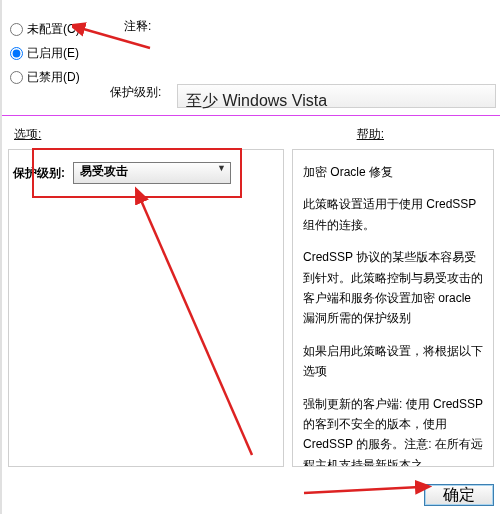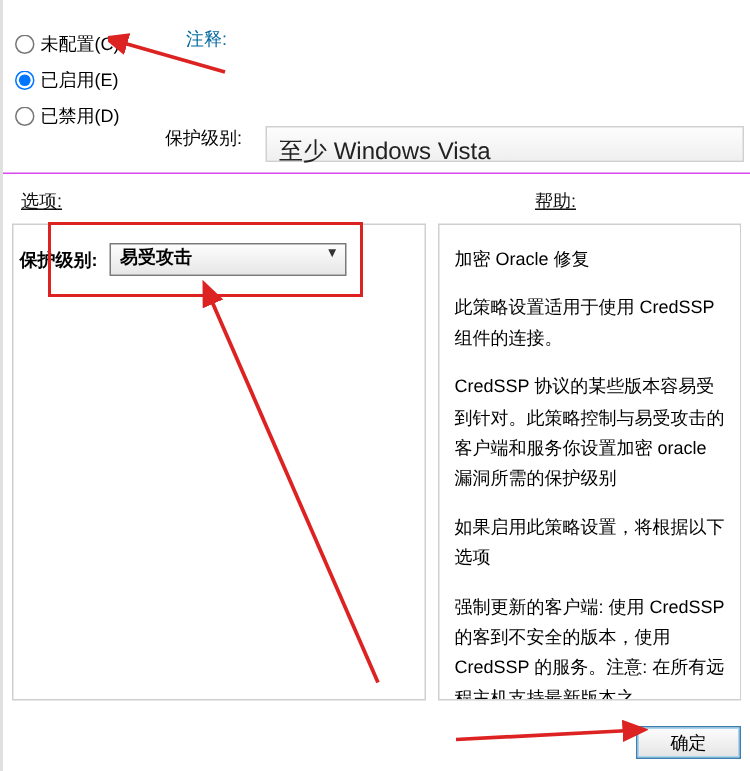--- a/index.html
+++ b/index.html
@@ -35,21 +35,21 @@
     align-items: center;
     height: 22px;
     margin: 2px 0;
     cursor: pointer;
   }
   .radio-row input { margin: 0 4px 0 0; }
   .comment-row {
     position: absolute;
     left: 122px;
     top: 2px;
-    color: #0369a1;
+    color: #000000;
   }
   .platform-row {
     position: absolute;
     left: 108px;
     top: 68px;
   }
   .platform-val {
     position: absolute;
     left: 175px;
     top: 68px;
@@ -132,21 +132,21 @@
     right: 6px;
     bottom: 8px;
     display: flex;
     gap: 8px;
   }
   .btn {
     min-width: 70px;
     height: 22px;
     border: 1px solid #8a8a8a;
     background: linear-gradient(#fdfdfd,#e4e4e4);
-    font-size: 12px;
+    font-size: 16px;
     cursor: pointer;
     padding: 0 10px;
   }
   .btn.active {
     border: 1px solid #3c7fb1;
     box-shadow: 0 0 0 1px #a8d4f0 inset;
   }
 </style>
 </head>
 <body>

